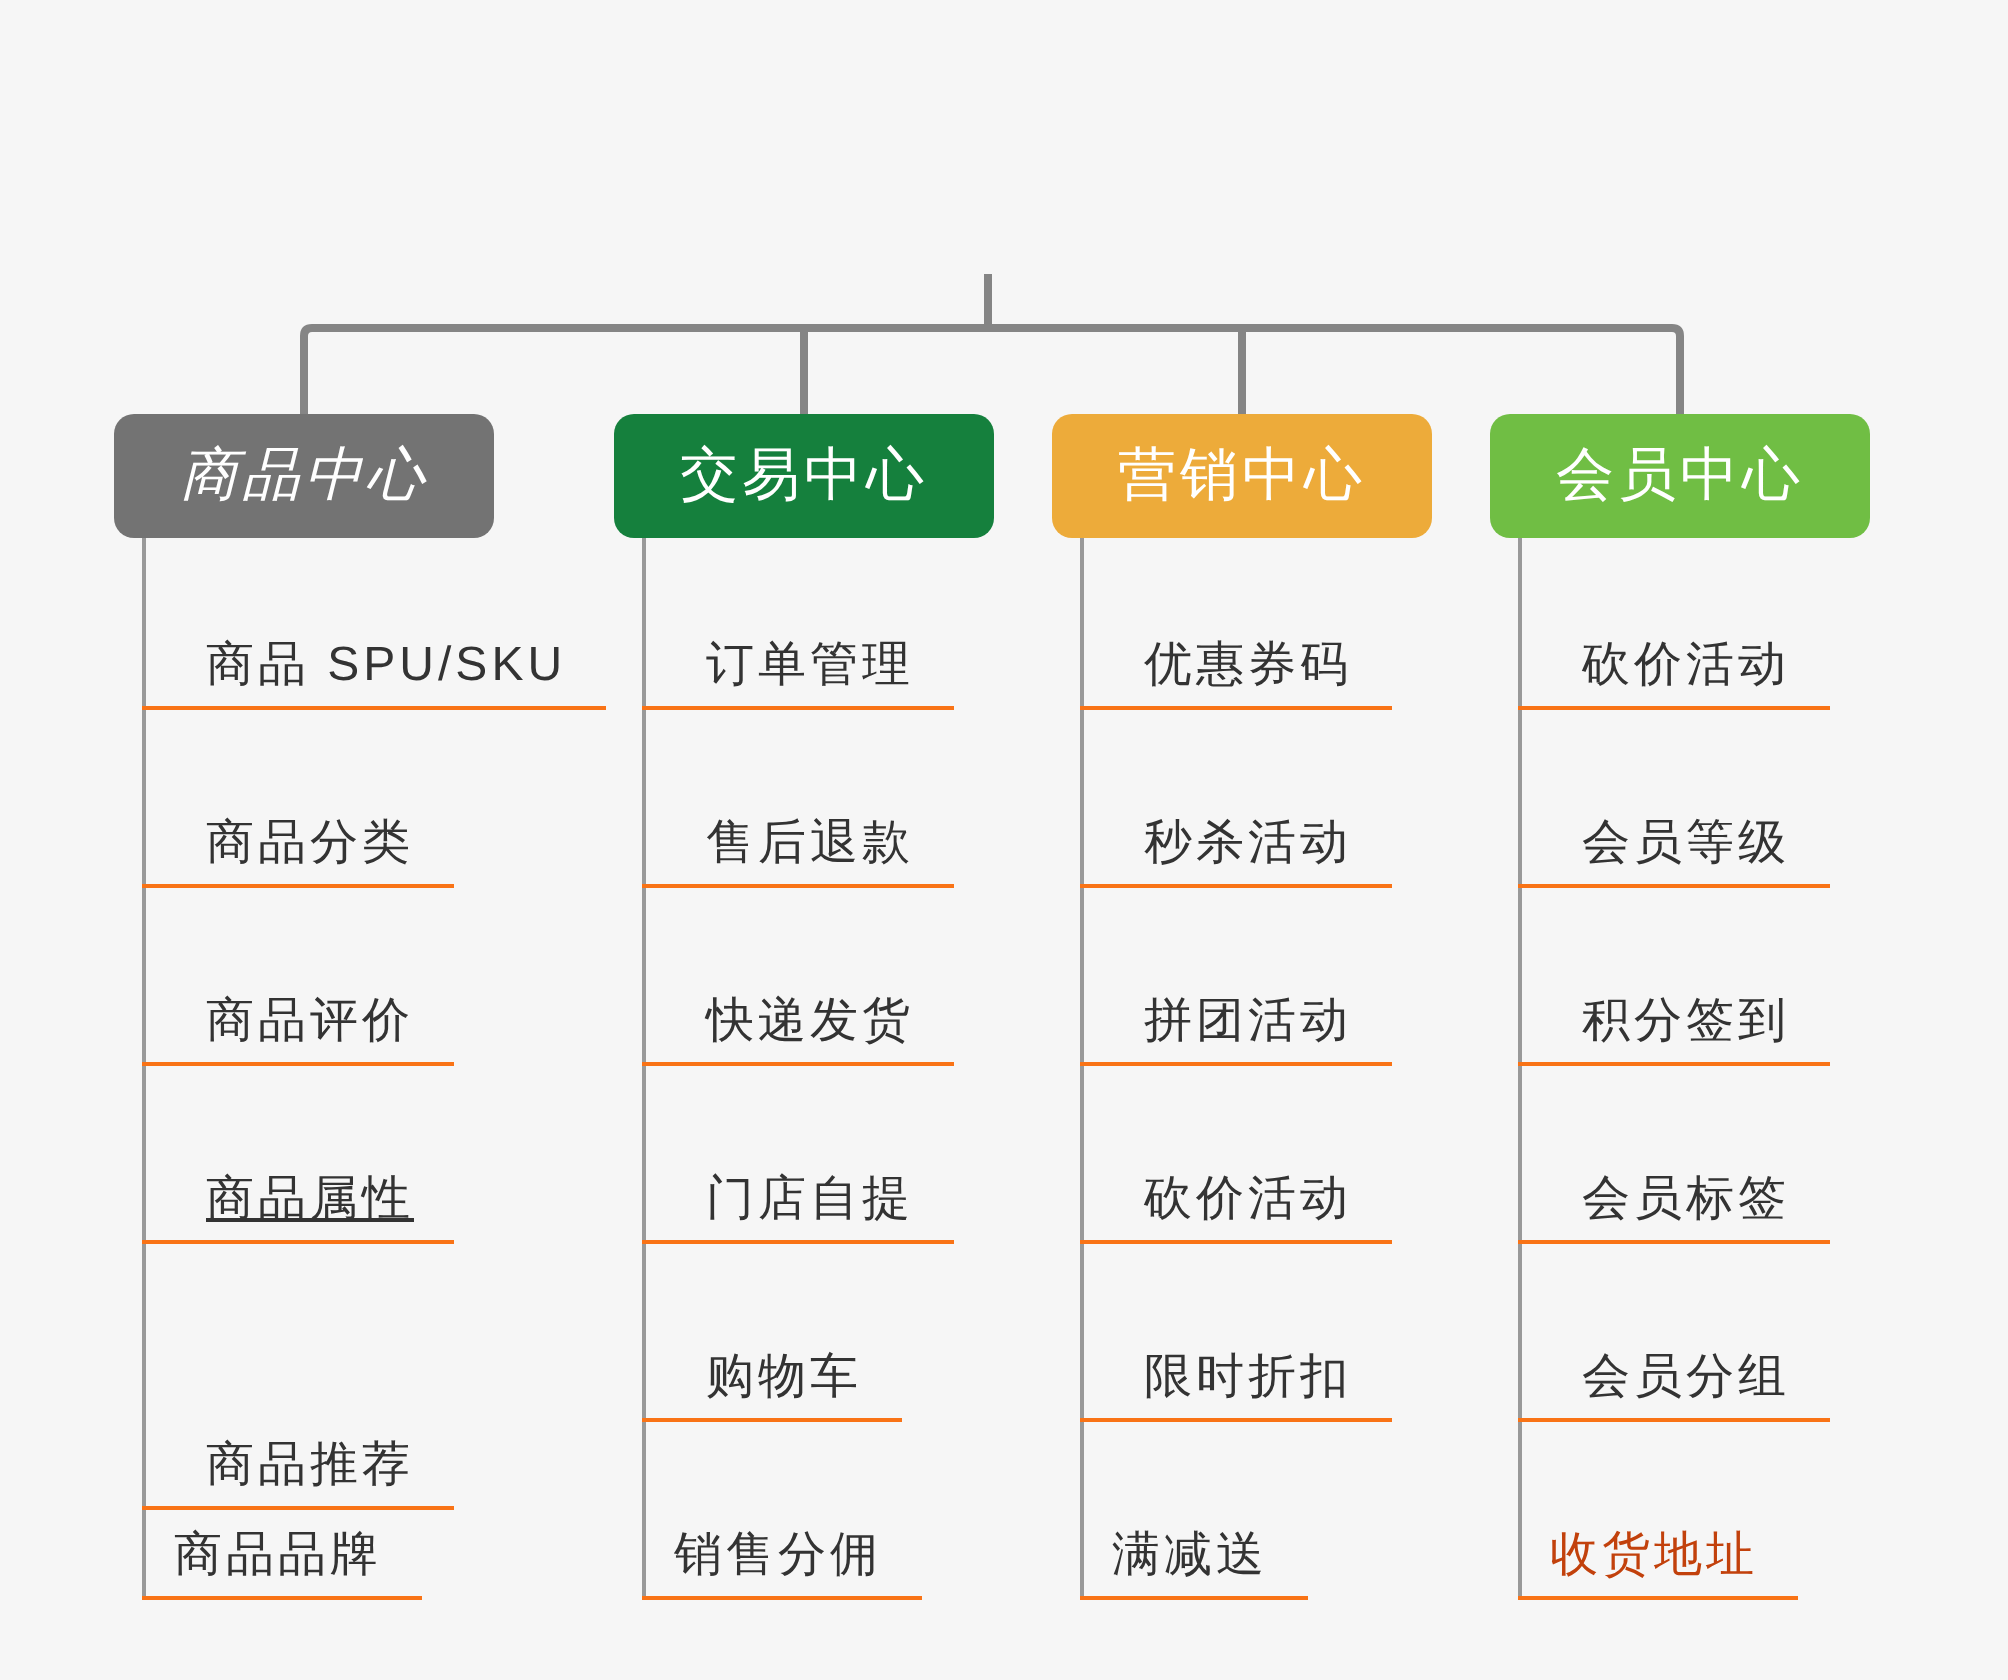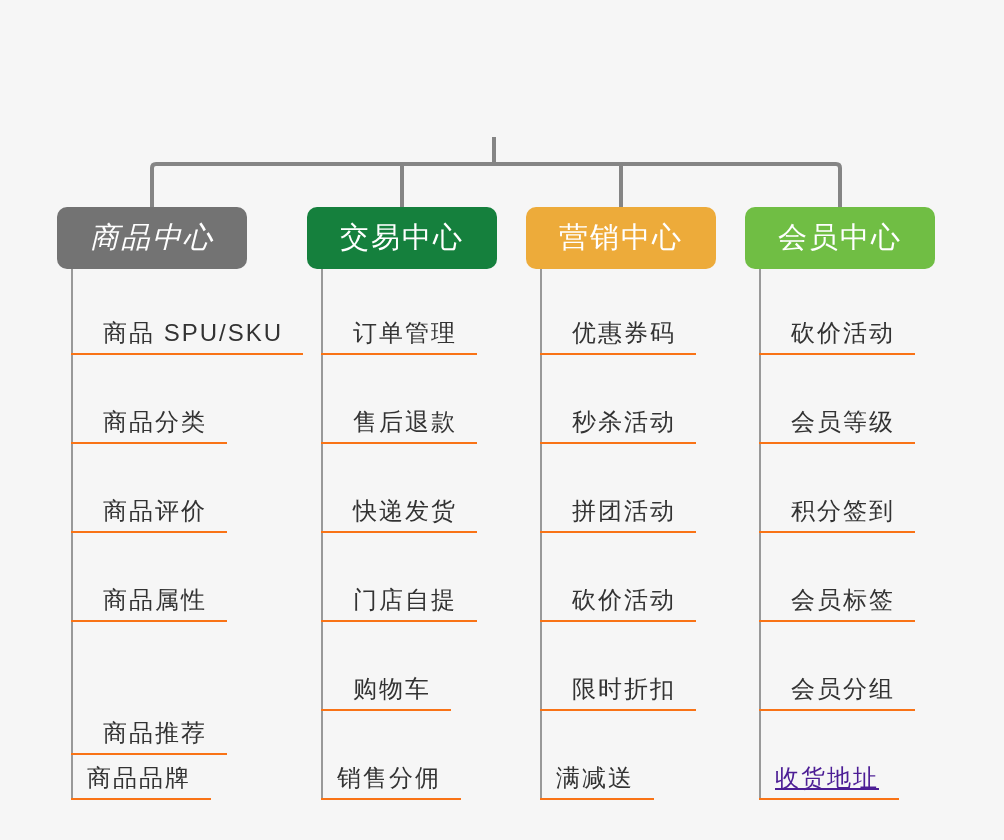--- a/index.html
+++ b/index.html
@@ -52,21 +52,21 @@
 
 
   <div class="branch b-0">
     <div class="branch-box" style="background-color: #737373; font-style: italic;">
       <span>商品中心</span>
     </div>
     <div class="trunk" style="background-color: rgb(153, 153, 153);"></div>
     <div class="sub-item si-0" style="color: rgb(51, 51, 51);">商品 SPU/SKU</div>
     <div class="sub-item si-1" style="color: rgb(51, 51, 51);">商品分类</div>
     <div class="sub-item si-2" style="color: rgb(51, 51, 51);">商品评价</div>
-    <div class="sub-item si-3" style="color: rgb(51, 51, 51);">商品属性</div>
+    <div class="sub-item si-3" style="color: rgb(51, 51, 51); text-decoration: underline;">商品属性</div>
     <div class="sub-item si-4" style="color: rgb(51, 51, 51); margin-top: 44px;">商品推荐</div>
     <div class="sub-item si-5" style="color: rgb(51, 51, 51);">商品品牌</div>
   </div>
 
   <div class="branch b-1">
     <div class="branch-box" style="background-color: #15803d;">
       <span>交易中心</span>
     </div>
     <div class="trunk" style="background-color: rgb(153, 153, 153);"></div>
     <div class="sub-item si-0" style="color: rgb(51, 51, 51);">订单管理</div>
@@ -93,16 +93,16 @@
   <div class="branch b-3">
     <div class="branch-box" style="background-color: rgb(112, 190, 68);">
       <span>会员中心</span>
     </div>
     <div class="trunk" style="background-color: rgb(153, 153, 153);"></div>
     <div class="sub-item si-0" style="color: rgb(51, 51, 51);">砍价活动</div>
     <div class="sub-item si-1" style="color: rgb(51, 51, 51);">会员等级</div>
     <div class="sub-item si-2" style="color: rgb(51, 51, 51);">积分签到</div>
     <div class="sub-item si-3" style="color: rgb(51, 51, 51);">会员标签</div>
     <div class="sub-item si-4" style="color: rgb(51, 51, 51);">会员分组</div>
-    <div class="sub-item si-5" style="color: #4c1d95; text-decoration: underline;">收货地址</div>
+    <div class="sub-item si-5" style="color: #c2410c;">收货地址</div>
   </div>
 
 </div>
 
 </body></html>

